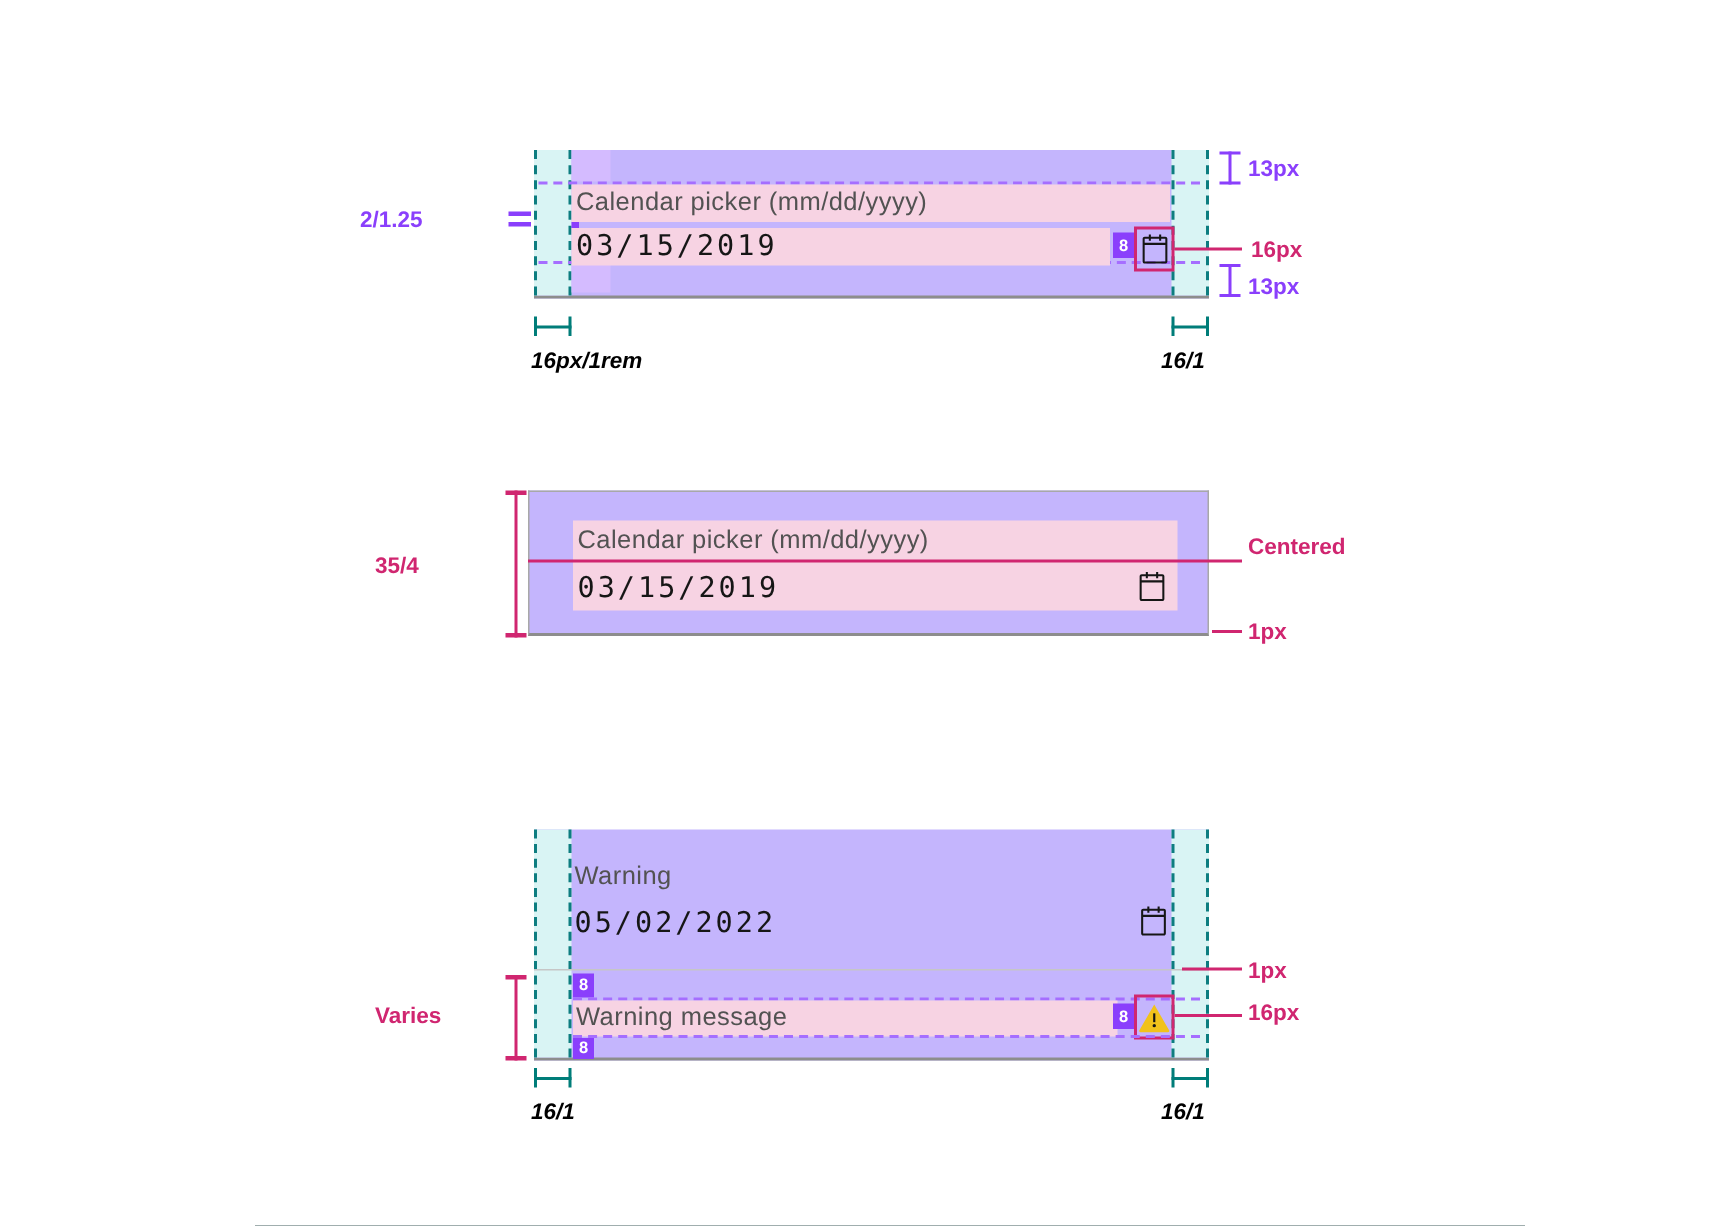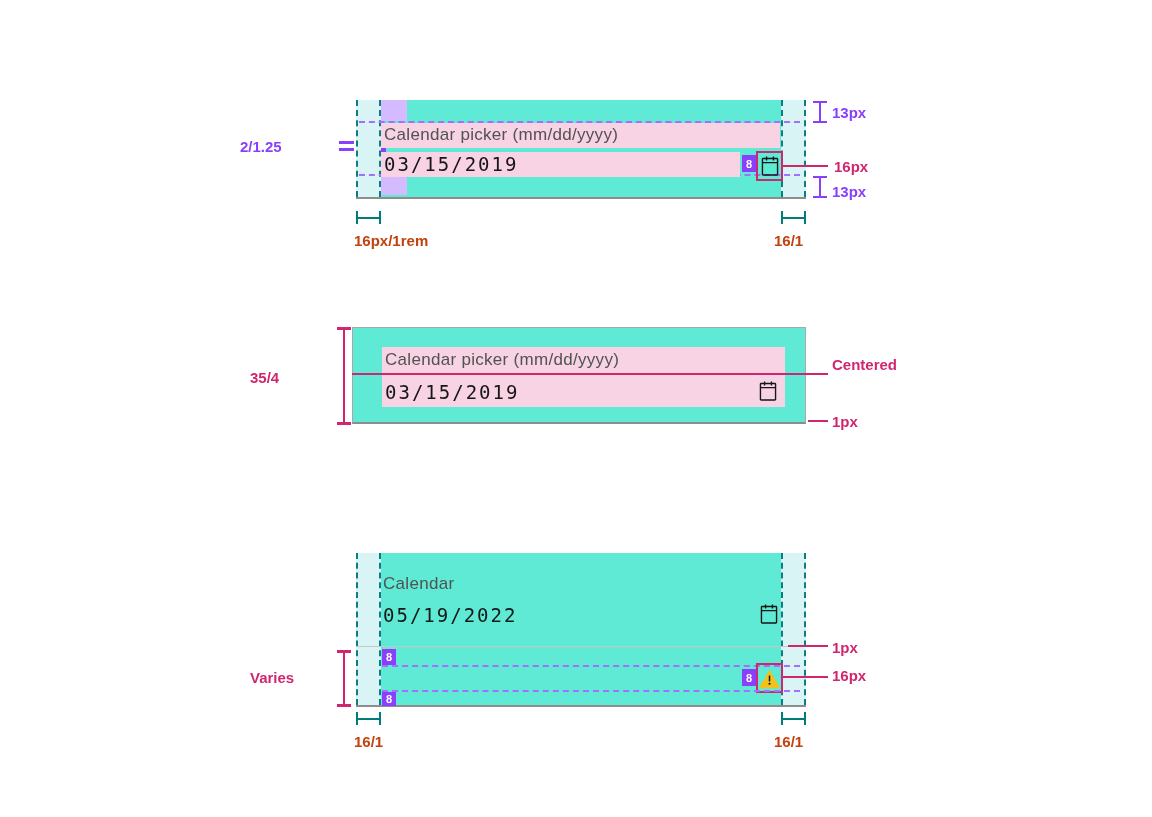--- a/index.html
+++ b/index.html
@@ -1,35 +1,35 @@
 <!DOCTYPE html>
 <html><head>
 <meta charset="utf-8">
 <style>
   html,body{margin:0;padding:0;background:#577071;}
   #canvas{position:relative;width:1152px;height:817px;background:#ffffff;overflow:hidden;
           font-family:"Liberation Sans",sans-serif;}
   .abs{position:absolute;}
   
-  .field{position:absolute;background:#5eead4;box-sizing:border-box;}
+  .field{position:absolute;background:#c4b5fd;box-sizing:border-box;}
   .bb{border-bottom:2px solid #8d8d8d;}
   
   .tstrip{position:absolute;top:0;bottom:0;width:25px;background:#d9f4f4;box-sizing:border-box;
           border-left:2px dashed #0d7d80;border-right:2px dashed #0d7d80;}
   
   .lav{position:absolute;width:26px;background:#d4bbff;}
   
   .pdash{position:absolute;height:0;border-top:2px dashed #a56eff;}
   
   .pink{position:absolute;background:#f7d3e3;}
   
   .lbl{font-size:17px;letter-spacing:.3px;color:#525252;white-space:nowrap;}
   .val{font-family:"DejaVu Sans Mono",monospace;font-size:19px;letter-spacing:2px;color:#161616;white-space:nowrap;}
   .annot{position:absolute;font-weight:700;font-size:15px;white-space:nowrap;}
-  .a-purple{color:#8a3ffc;} .a-magenta{color:#d02670;} .a-teal{color:#c2410c;}
+  .a-purple{color:#8a3ffc;} .a-magenta{color:#d02670;} .a-teal{color:#000000;font-style:italic;}
   .ar{text-align:left;}
   
   .badge{position:absolute;width:14px;height:17px;background:#8a3ffc;color:#fff;
          font-weight:700;font-size:11px;display:flex;align-items:center;justify-content:center;}
   
   .iconbox{position:absolute;border:2px solid #d02670;display:flex;align-items:center;justify-content:center;box-sizing:border-box;}
   .icon{display:flex;align-items:center;justify-content:center;}
   
   .line{position:absolute;background:#d02670;}
   .gline{position:absolute;background:#c6c6c6;}
@@ -115,30 +115,33 @@
     </div>
   <div class="annot a-magenta ar" style="left:250px;top:369px;width:80px;">35/4</div>
   <div class="line" style="left:352px;top:373px;width:476px;height:2px;"></div>
   <div class="annot a-magenta" style="left:832px;top:356px;">Centered</div>
   <div class="line" style="left:808px;top:420px;width:20px;height:2px;"></div>
   <div class="annot a-magenta" style="left:832px;top:413px;">1px</div>
 
   <div class="field bb" style="left:356px;top:553px;width:450px;height:154px;">
     <div class="tstrip" style="left:0;"></div>
     <div class="tstrip" style="right:0;"></div>
-    <div class="lbl abs" style="left:27px;top:21px;">Calendar</div>
-    <div class="val abs" style="left:27px;top:51px;">05/19/2022</div>
+    <div class="lbl abs" style="left:27px;top:21px;">Warning</div>
+    <div class="val abs" style="left:27px;top:51px;">05/02/2022</div>
     <span class="icon abs" style="left:402px;top:50px;">
       <svg viewBox="0 0 32 32" width="22" height="22" fill="#161616">
           <path d="M26,4h-4V2h-2v2h-8V2h-2v2H6C4.9,4,4,4.9,4,6v22c0,1.1,0.9,2,2,2h20c1.1,0,2-0.9,2-2V6C28,4.9,27.1,4,26,4z M26,28H6V12h20V28z M26,10H6V6h4v2h2V6h8v2h2V6h4V10z"></path>
         </svg>
     </span>
     <div class="gline" style="left:0;right:0;top:93px;height:1px;"></div>
     <div class="badge" style="left:26px;top:96px;height:16px;">8</div>
     <div class="pdash" style="left:26px;right:6px;top:112px;"></div>
+    <div class="pink" style="left:26px;top:114px;width:363px;height:24px;">
+      <div class="lbl" style="padding:1px 0 0 2px;">Warning message</div>
+    </div>
     <div class="badge" style="left:386px;top:116px;">8</div>
     <div class="iconbox" style="left:400px;top:110px;width:27px;height:30px;">
       <span class="icon">
         <svg viewBox="0 0 32 32" width="21" height="21">
             <path fill="#f1c21b" d="M16,2.6 L0.9,28.7 a1.3,1.3 0 0 0 1.1,2 h28 a1.3,1.3 0 0 0 1.1,-2 Z"></path>
             <rect x="14.9" y="11.5" width="2.2" height="9" fill="#161616"></rect>
             <circle cx="16" cy="24" r="1.7" fill="#161616"></circle>
           </svg>
       </span>
     </div>

